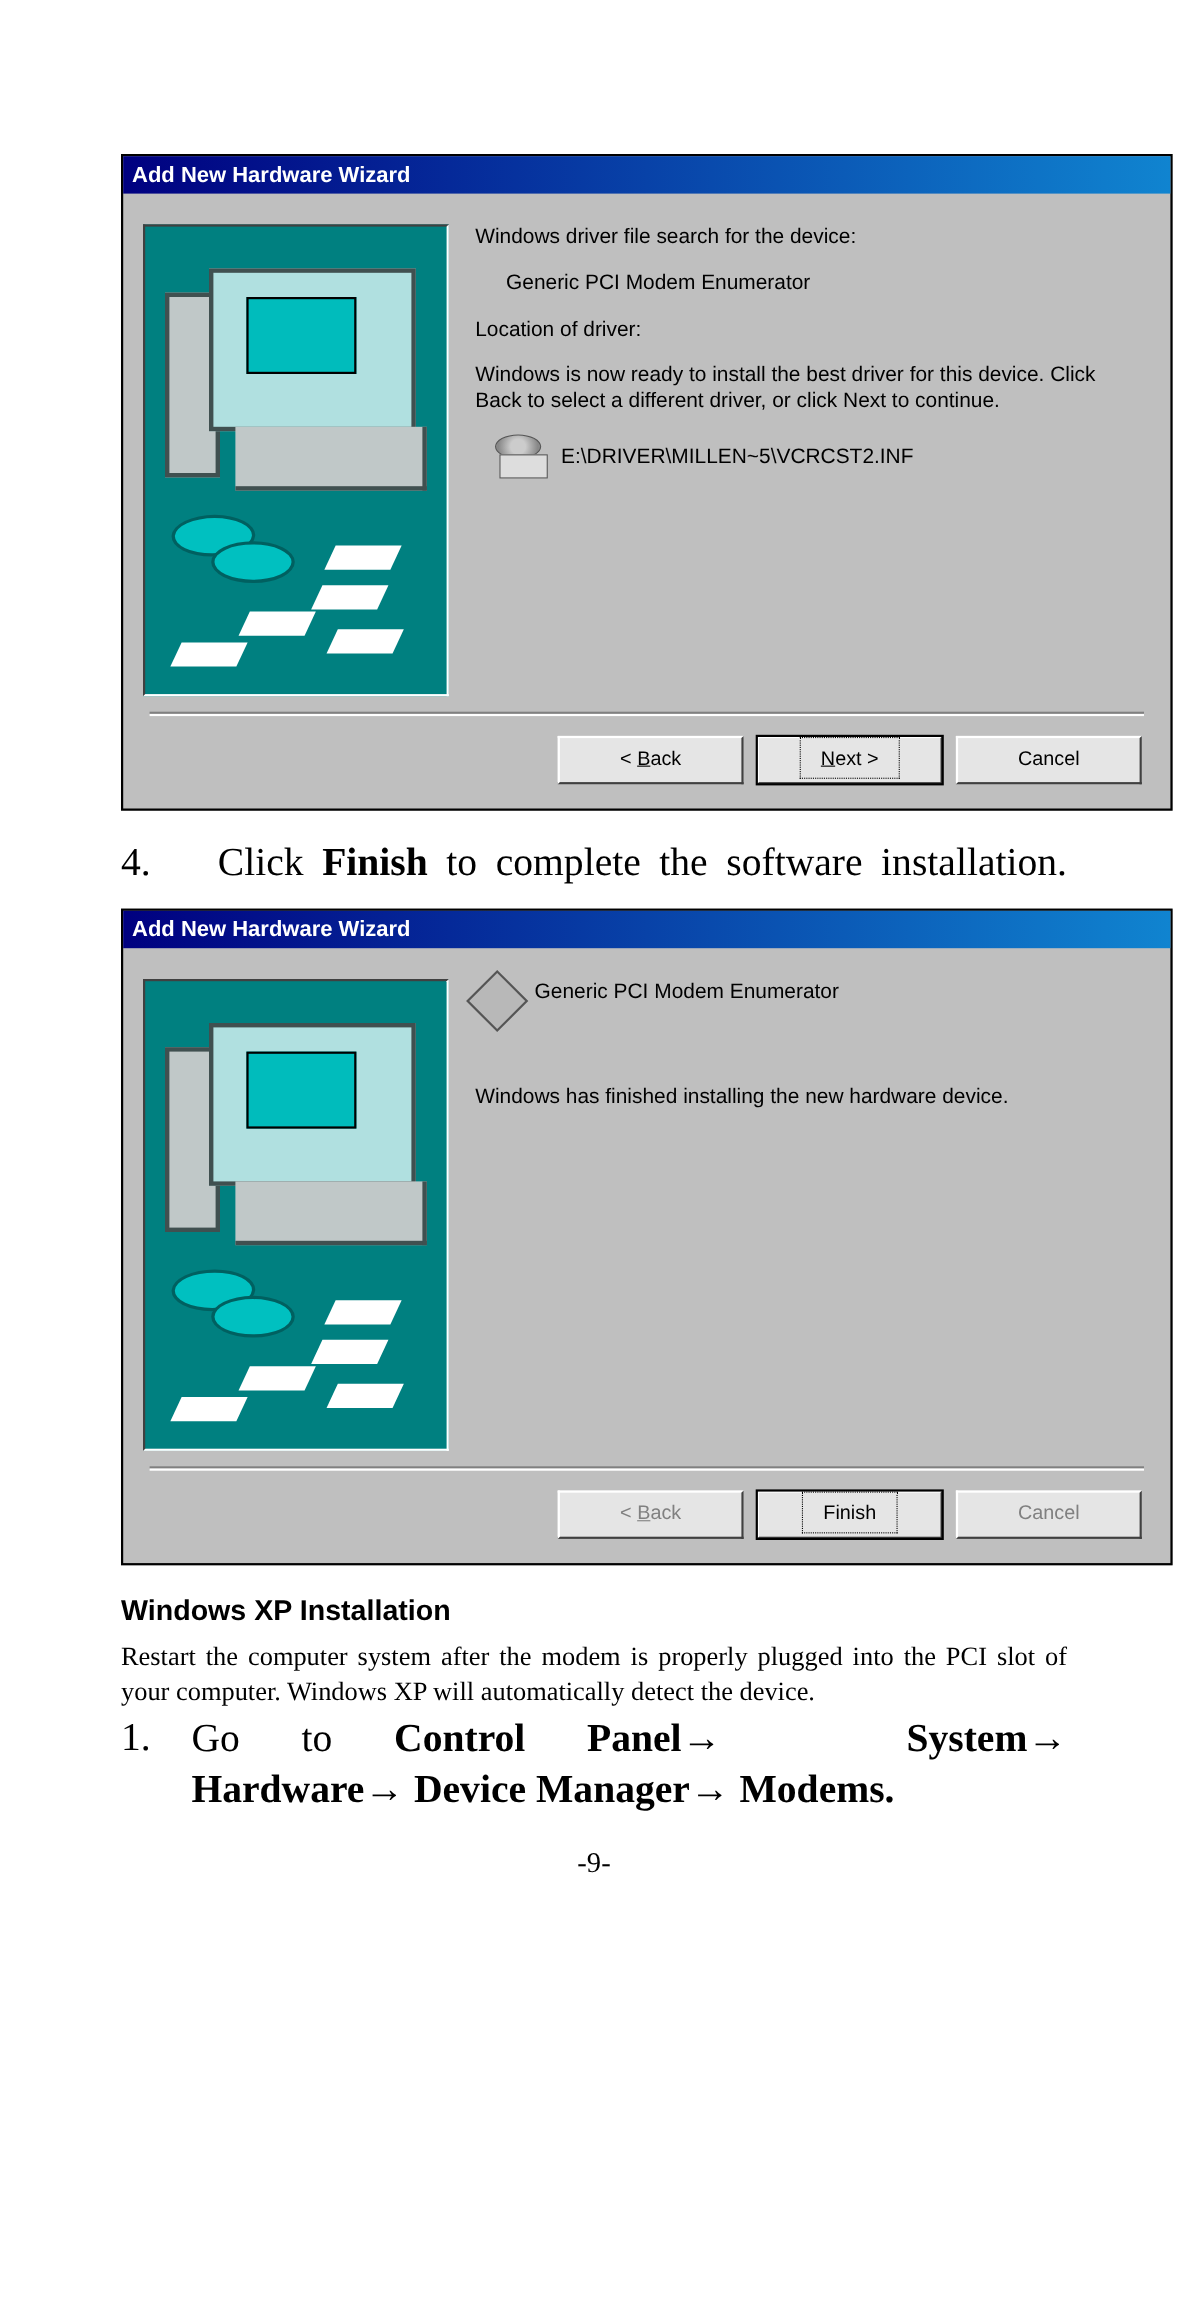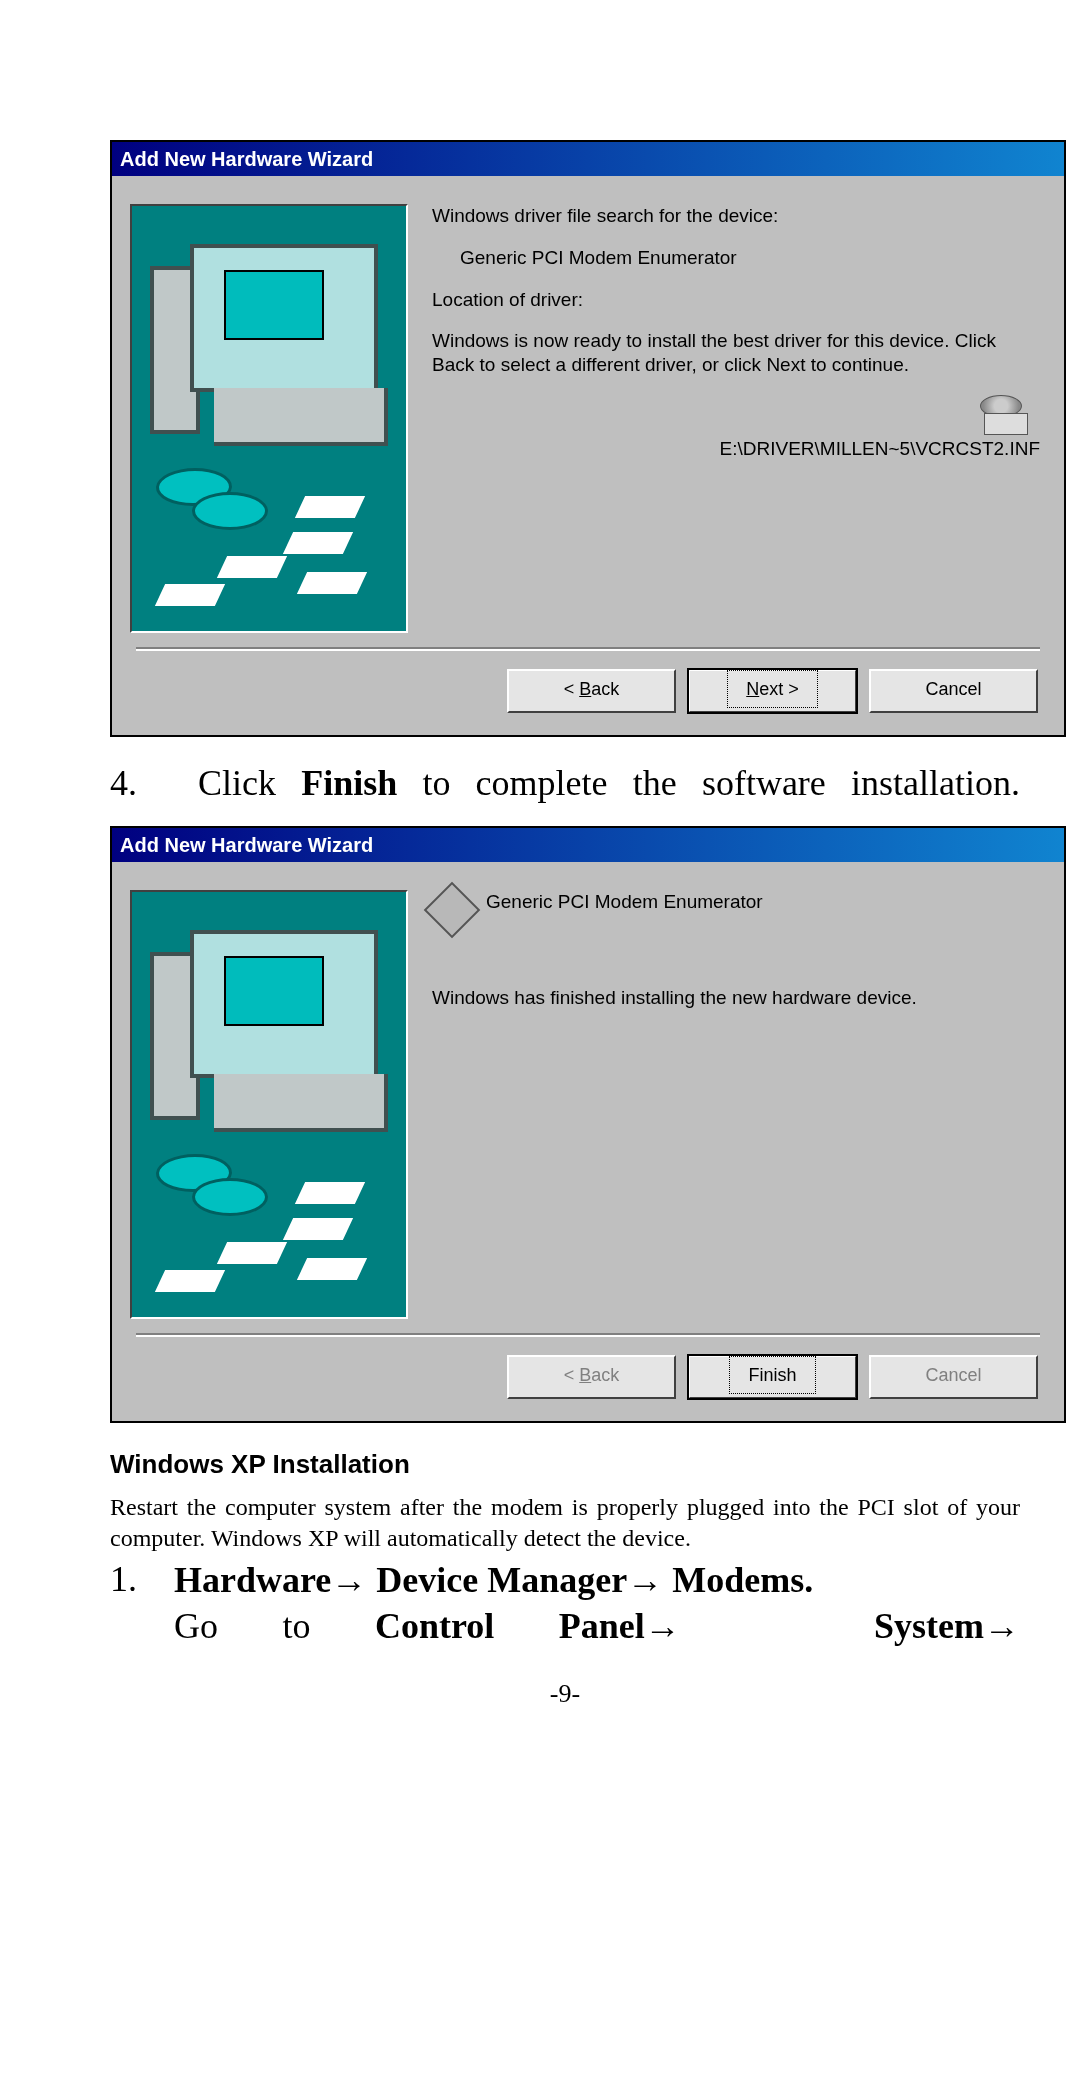--- a/index.html
+++ b/index.html
@@ -5,21 +5,21 @@
   html, body {
     margin: 0;
     padding: 0;
     background: #fff;
     width: 1080px;
     font-family: "Times New Roman", Times, serif;
   }
   .page {
     width: 1080px;
     min-height: 2097px;
-    padding: 140px 60px 60px 110px;
+    padding: 140px 110px 60px 110px;
     box-sizing: border-box;
     position: relative;
   }
 
   
   .win-dialog {
     width: 956px;
     border: 2px solid #000;
     background: #bfbfbf;
     font-family: "MS Sans Serif", Tahoma, Arial, sans-serif;
@@ -86,21 +86,21 @@
 
   .wiz-right {
     flex: 1;
     font-size: 19px;
     line-height: 1.25;
   }
   .wiz-right p { margin: 0 0 18px 0; }
   .indent { padding-left: 28px; }
 
   .driver-line {
-    display:flex; align-items:flex-end; padding-left:18px; margin-top:6px; margin-bottom:14px;flex-direction:column;
+    display:flex; align-items:center; padding-left:18px; margin-top:6px; margin-bottom:14px;
   }
   .driver-icon {
     width:48px; height:42px; flex:0 0 auto; position:relative; margin-right:12px;
   }
   .driver-icon .disc{
     position:absolute; left:0; top:0; width:40px; height:20px; border-radius:50%;
     background:radial-gradient(circle,#cccccc 30%,#888 80%); border:1px solid #555;
   }
   .driver-icon .drive{
     position:absolute; left:4px; top:18px; width:42px; height:20px; background:#ddd;
@@ -270,24 +270,24 @@
     </div>
   </div>
 
   <div class="heading">Windows XP Installation</div>
 
   <div class="para">Restart the computer system after the modem is properly plugged into the PCI slot of your computer. Windows XP will automatically detect the device.</div>
 
   <div class="doc-text doc-list" style="margin-top:4px;">
     <div class="num">1.</div>
     <div class="txt">
+      <div style="text-align:justify; text-align-last:justify;">
+        <span>Go to </span><b>Control Panel</b><b class="arrow">→</b>&nbsp;&nbsp;<b> System</b><b class="arrow">→</b>
+      </div>
       <div>
         <b>Hardware</b><b class="arrow">→</b><b> Device Manager</b><b class="arrow">→</b><b> Modems.</b>
       </div>
-      <div style="text-align:justify; text-align-last:justify;">
-        <span>Go to </span><b>Control Panel</b><b class="arrow">→</b>&nbsp;&nbsp;<b> System</b><b class="arrow">→</b>
-      </div>
     </div>
   </div>
 
   <div class="page-num">-9-</div>
 
 </div>
 
 </body></html>

